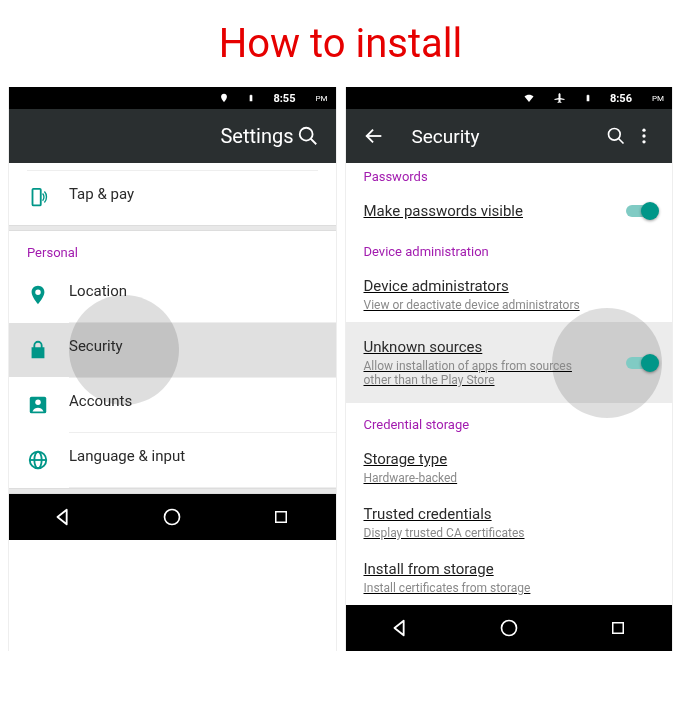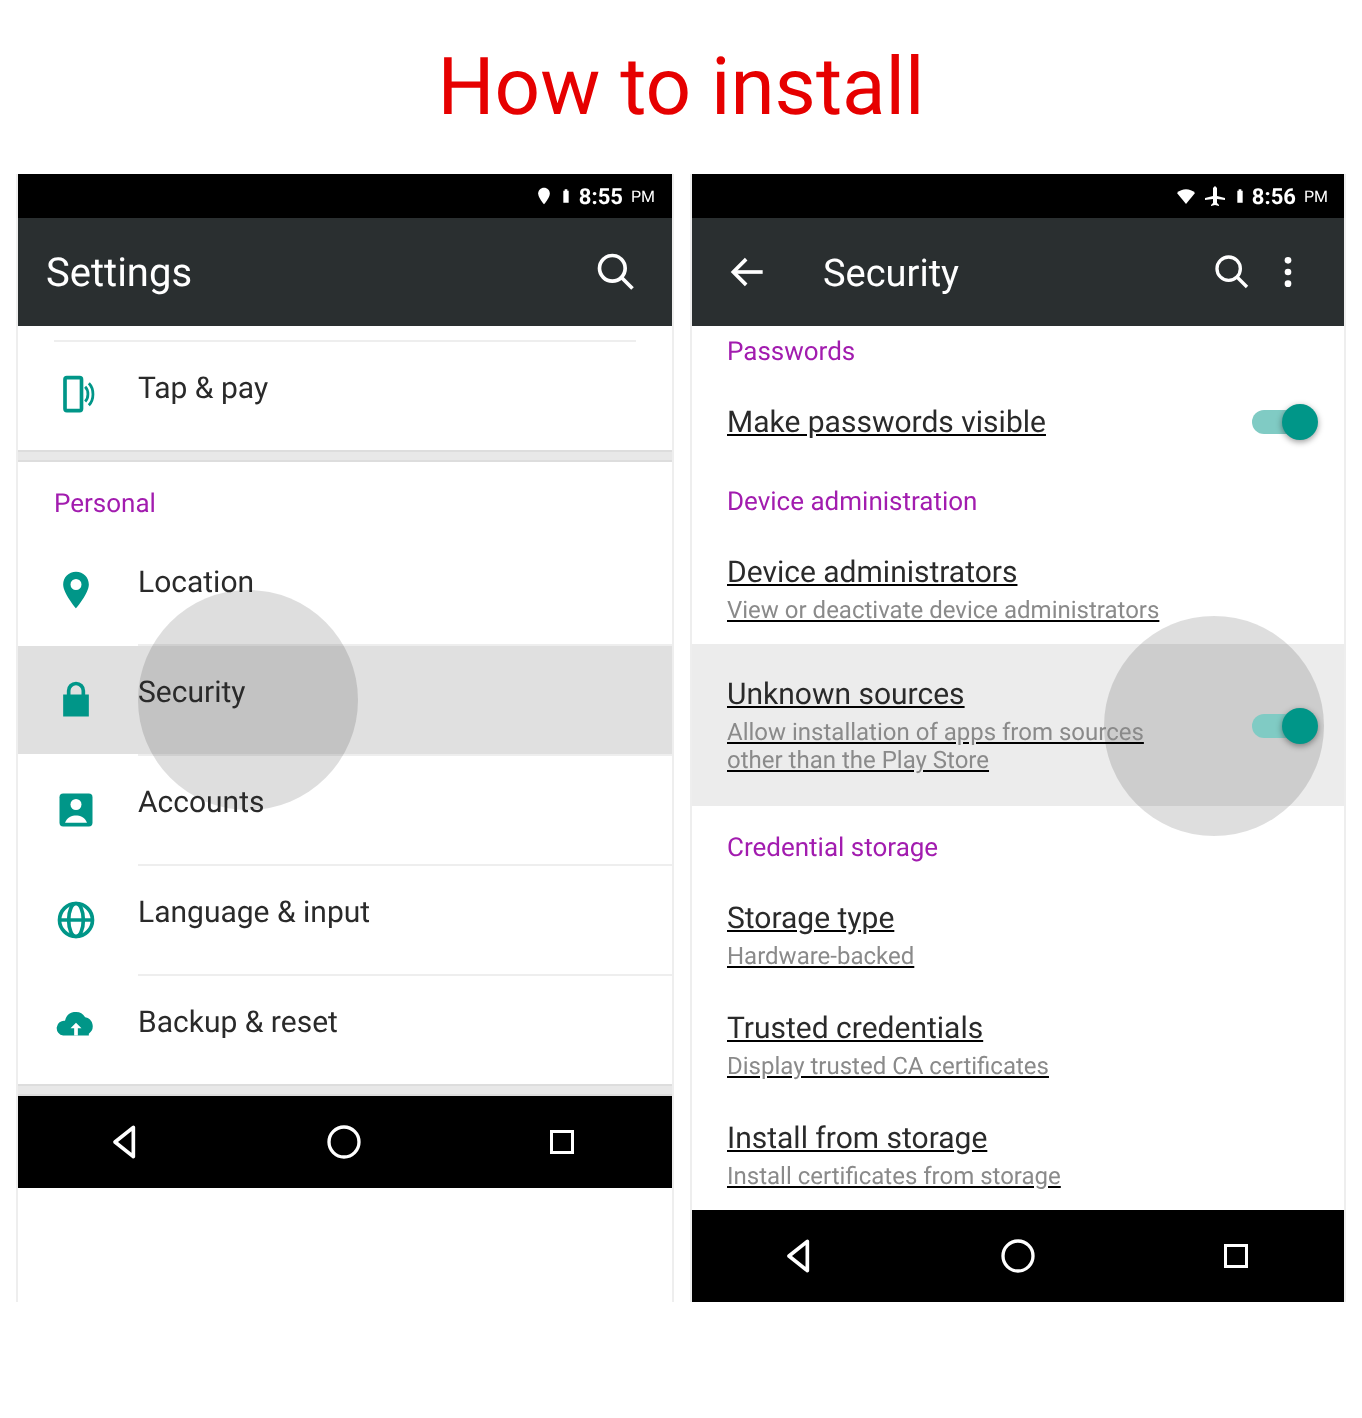--- a/index.html
+++ b/index.html
@@ -1,24 +1,24 @@
 <!DOCTYPE html>
 <html><head>
   <meta charset="utf-8">
   <style>
     * { margin: 0; padding: 0; box-sizing: border-box; font-family: Roboto, Arial, sans-serif; }
     body { background: #fff; width: 681px; }
     .header-title { color: #e60000; font-size: 40px; font-weight: 400; text-align: center; padding: 20px 0; }
     .phones { display: flex; gap: 8px; padding: 0 8px; }
     .phone { flex: 1; background: #fff; border-left: 1px solid #eee; border-right: 1px solid #eee; position: relative; }
-    .status-bar { background: #000; color: #fff; height: 22px; display: flex; align-items: center; justify-content: flex-end; padding: 0 8px; font-size: 11px; gap: 2px; }
+    .status-bar { background: #000; color: #fff; height: 22px; display: flex; align-items: center; justify-content: flex-end; padding: 0 8px; font-size: 11px; gap: 18px; }
     .status-bar .time { font-weight: 700; }
     .status-bar .ampm { font-size: 8px; margin-left: 2px; }
     .app-bar { background: #2a2f30; color: #fff; height: 54px; display: flex; align-items: center; padding: 0 14px; }
-    .app-bar .title { font-size: 20px; flex: 1; }
+    .app-bar .title { font-size: 20px; flex: 1; text-align: right; }
     .app-bar .title2 { font-size: 19px; flex: 1; margin-left: 24px; }
     .icon-btn { width: 28px; height: 28px; display: flex; align-items: center; justify-content: center; cursor: pointer; }
     .section-header { color: #a21caf; font-weight: 400; font-size: 13px; padding: 14px 18px 8px; }
     .list-item { display: flex; padding: 14px 18px; min-height: 54px; position: relative; cursor: pointer; }
     .list-item.selected { background: #e0e0e0; }
     .ripple { position: absolute; width: 110px; height: 110px; border-radius: 50%; background: rgba(0,0,0,.13); top: 50%; transform: translateY(-50%); }
     .icon-col { width: 42px; display: flex; align-items: center; }
     .item-text { font-size: 15px; color: #2a2a2a; }
     .divider { height: 1px; background: #eee; margin-left: 60px; }
     .thick-div { height: 6px; background: #e8e8e8; border-top: 1px solid #ddd; border-bottom: 1px solid #ddd; }
@@ -106,29 +106,20 @@
       <div class="icon-col">
           <svg width="22" height="22" viewBox="0 0 24 24" fill="none" stroke="#009688" stroke-width="2">
             <circle cx="12" cy="12" r="9"></circle>
             <ellipse cx="12" cy="12" rx="4" ry="9"></ellipse>
             <line x1="3" y1="12" x2="21" y2="12"></line>
           </svg>
         </div>
       <span class="item-text">Language &amp; input</span>
     </div>
     <div class="divider"></div>
-    <div class="list-item">
-      <div class="icon-col">
-          <svg width="22" height="22" viewBox="0 0 24 24" class="teal">
-            <path d="M19 14a5 5 0 00-2-9 6 6 0 00-11 2 4 4 0 00-1 8h14z"></path>
-            <path d="M12 8l-3 3h2v4h2v-4h2l-3-3z" fill="#fff"></path>
-          </svg>
-        </div>
-      <span class="item-text">Backup &amp; reset</span>
-    </div>
     <div class="thick-div"></div>
     <div class="nav-bar">
       <div class="nav-btn">
           <svg width="22" height="22" viewBox="0 0 24 24" fill="none" stroke="#fff" stroke-width="2">
             <path d="M16 4l-10 8 10 8z" stroke-linejoin="round"></path>
           </svg>
         </div>
       <div class="nav-btn">
           <svg width="20" height="20" viewBox="0 0 24 24" fill="none" stroke="#fff" stroke-width="2">
             <circle cx="12" cy="12" r="9"></circle>

